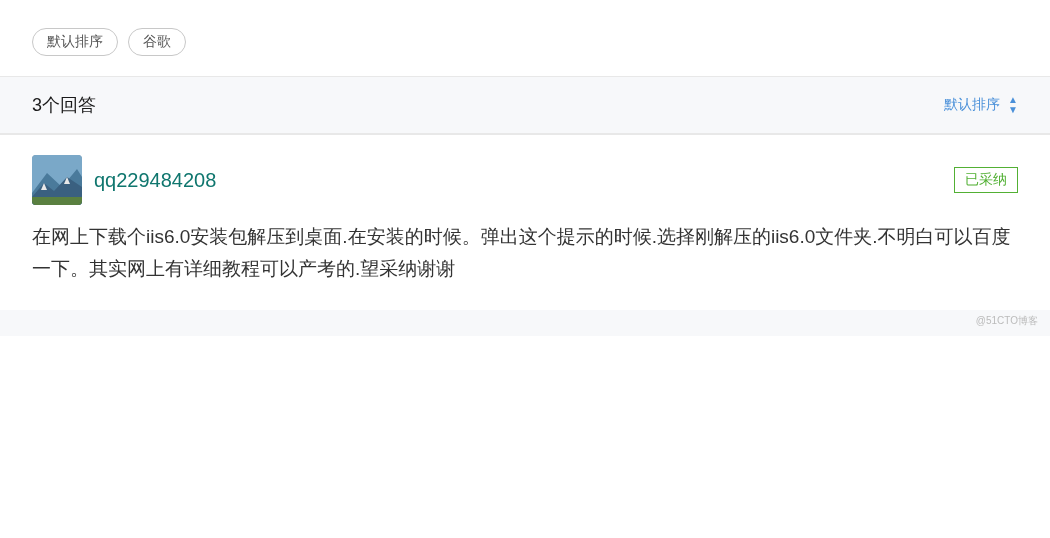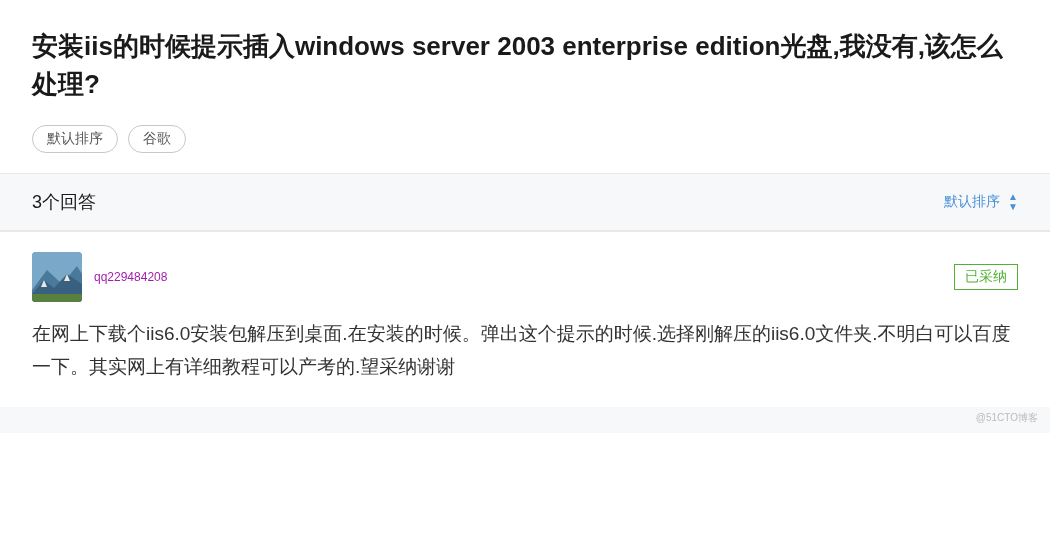--- a/index.html
+++ b/index.html
@@ -122,22 +122,22 @@
       background: #8a9bb0;
     }
 
     
     .avatar-svg {
       width: 50px;
       height: 50px;
     }
 
     .username {
-      font-size: 12px;
-      color: #a21caf;
+      font-size: 20px;
+      color: #0f766e;
       font-weight: normal;
     }
 
     .adopted-badge {
       font-size: 14px;
       color: #52b034;
       border: 1px solid #52b034;
       padding: 3px 10px;
       border-radius: 0;
     }
@@ -156,21 +156,20 @@
       font-size: 10px;
       color: #bbb;
     }
   </style>
 </head>
 <body>
 
 <div class="page-wrapper">
 
   <div class="question-section">
-    <div class="question-title">安装iis的时候提示插入windows server 2003 enterprise edition光盘,我没有,该怎么处理?</div>
     <div class="tags-row">
 
     <span class="tag">默认排序</span>
         <span class="tag">谷歌</span>
       </div>
   </div>
 
   <div class="answers-section">
 
     <div class="answers-header">

